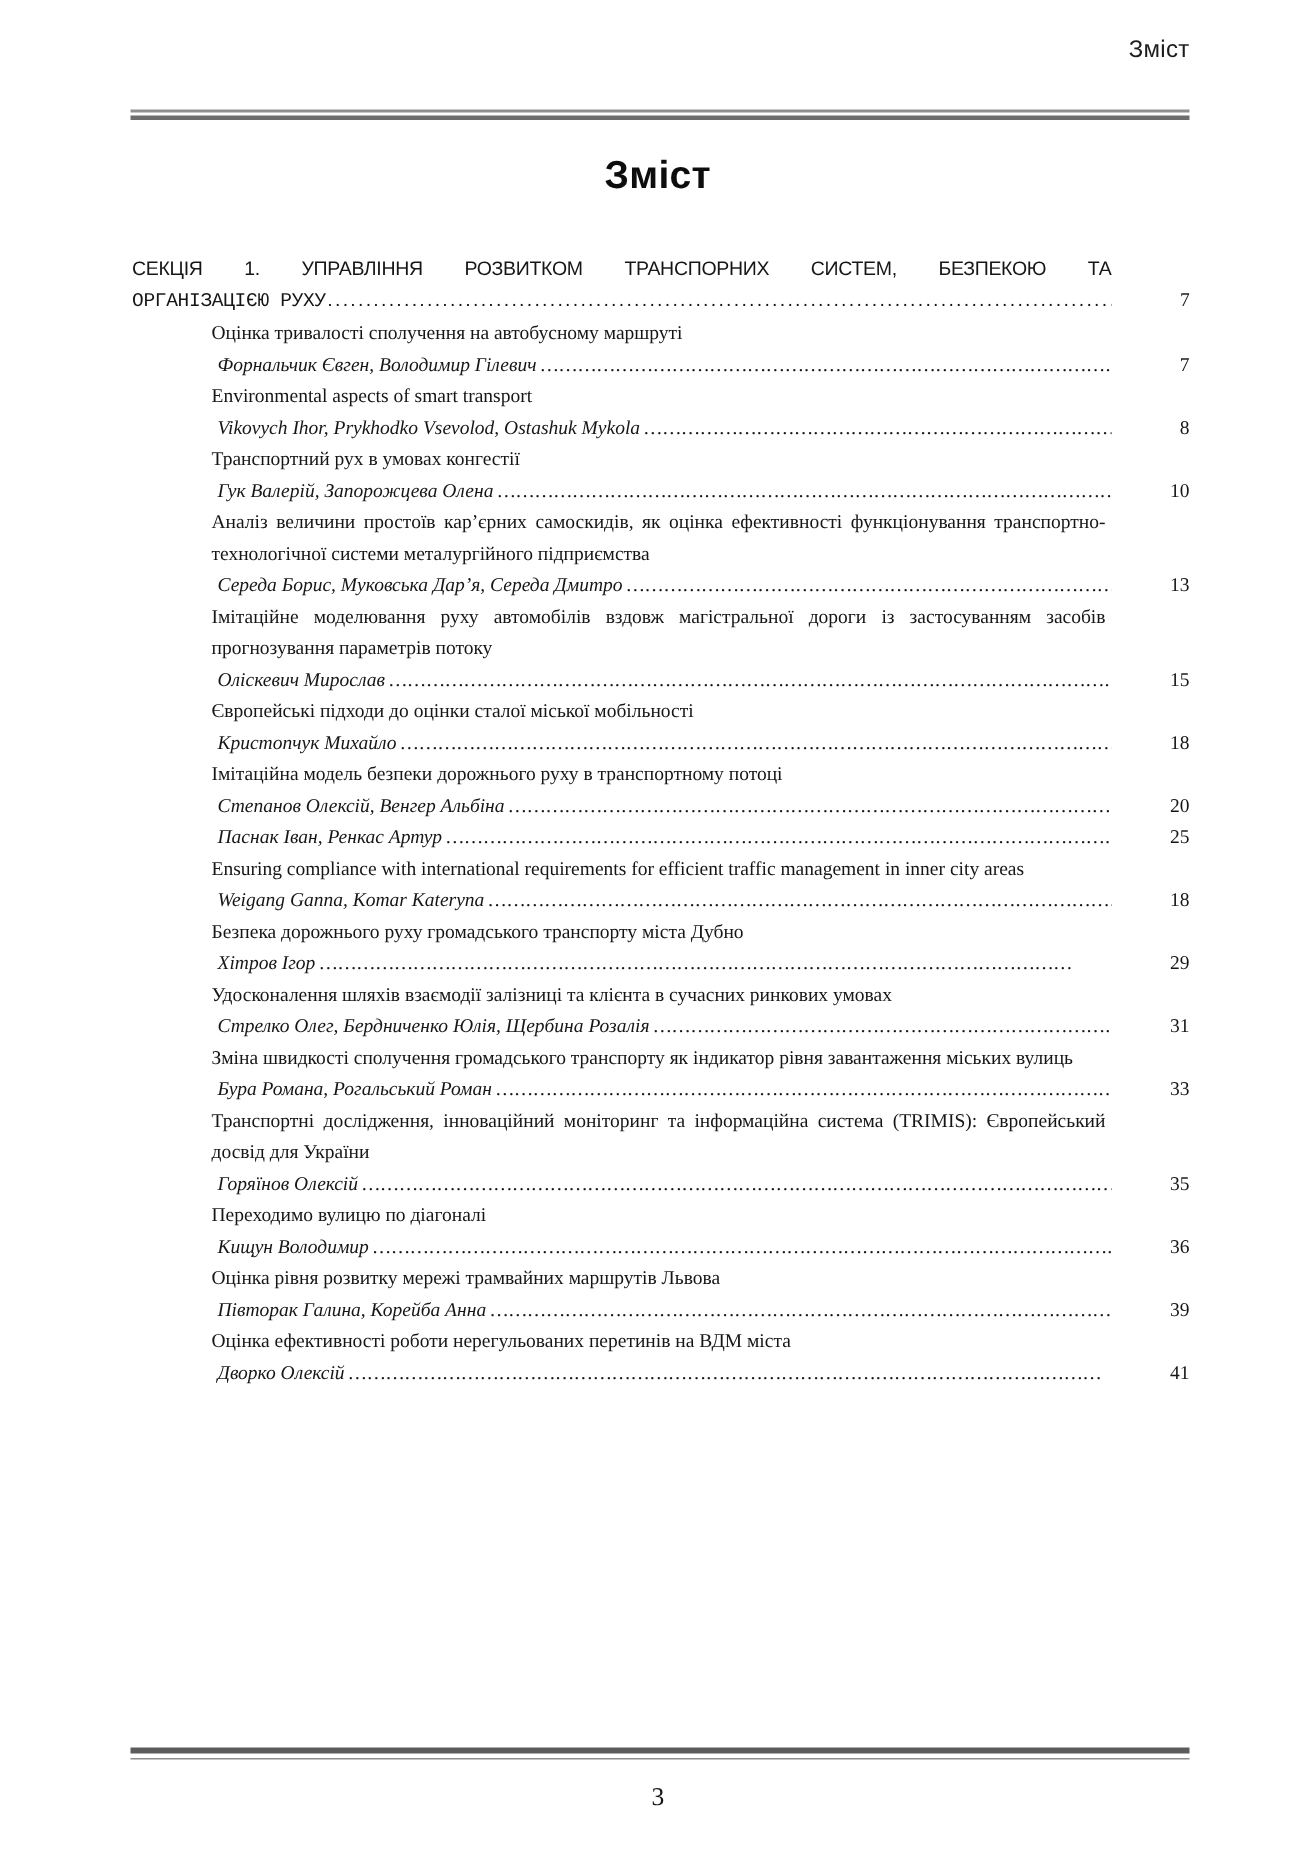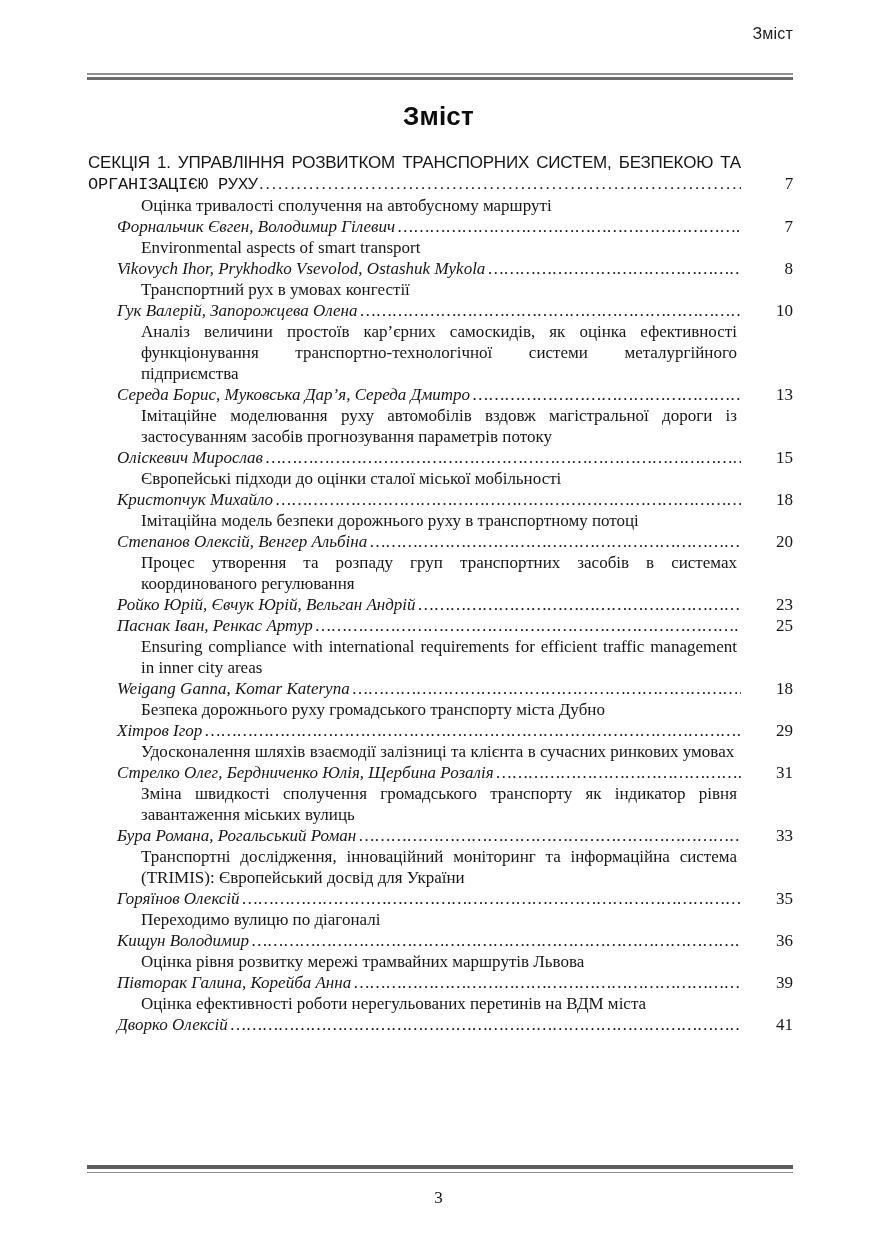--- a/index.html
+++ b/index.html
@@ -23,22 +23,22 @@
     border-bottom:3px solid #6d6d6d;
   }
   .doc-title {
     position:absolute; top:101px; left:0; width:100%;
     text-align:center;
     font-family:"Liberation Sans", sans-serif;
     font-weight:bold; font-size:26px; letter-spacing:0.2px;
     color:#0d0d0d;
   }
   .toc {
-    position:absolute; top:152px; left:88px; width:705px;
-    font-size:17px; line-height:21px;
+    position:absolute; top:168px; left:88px; width:705px;
+    font-size:13px; line-height:21px;
   }
   .sans {
     font-family:"Liberation Sans", sans-serif;
     letter-spacing:-0.2px;
   }
   .sec-line1 {
     width:653px;
     text-align:justify;
     text-align-last:justify;
     white-space:normal;
@@ -60,21 +60,21 @@
   }
   .pagecol {
     flex:0 0 52px; text-align:right;
     font-style:normal;
     font-family:"Liberation Serif", serif;
   }
   .entry-title {
     margin-left:53px; width:596px;
     text-align:justify;
   }
-  .entry-authors-row { margin-left:29px; display:flex; align-items:flex-end; }
+  .entry-authors-row { margin-left:57px; display:flex; align-items:flex-end; }
   .authors { font-style:italic; white-space:nowrap; padding-right:2px; }
   .rule-bottom {
     position:absolute; top:1165px; left:87px; width:706px;
     height:8px;
     border-top:4px solid #5c5c5c;
     border-bottom:1px solid #8d8d8d;
   }
   .footer-num {
     position:absolute; top:1188px; left:0; width:100%;
     text-align:center; font-size:17px;
@@ -153,28 +153,20 @@
 
   <div class="entry">
     <div class="entry-title">Імітаційна модель безпеки дорожнього руху в транспортному потоці</div>
     <div class="entry-authors-row">
       <span class="authors">Степанов Олексій, Венгер Альбіна</span>
       <span class="leader ellipsis"></span>
       <span class="pagecol">20</span>
     </div>
   </div>
 
-  <div class="entry">
-    <div class="entry-title">Процес утворення та розпаду груп транспортних засобів в системах координованого регулювання</div>
-    <div class="entry-authors-row">
-      <span class="authors">Ройко Юрій, Євчук Юрій, Вельган Андрій</span>
-      <span class="leader ellipsis"></span>
-      <span class="pagecol">23</span>
-    </div>
-  </div>
 
   <div class="entry">
     <div class="entry-authors-row">
       <span class="authors">Паснак Іван, Ренкас Артур</span>
       <span class="leader ellipsis"></span>
       <span class="pagecol">25</span>
     </div>
   </div>
 
   <div class="entry">

